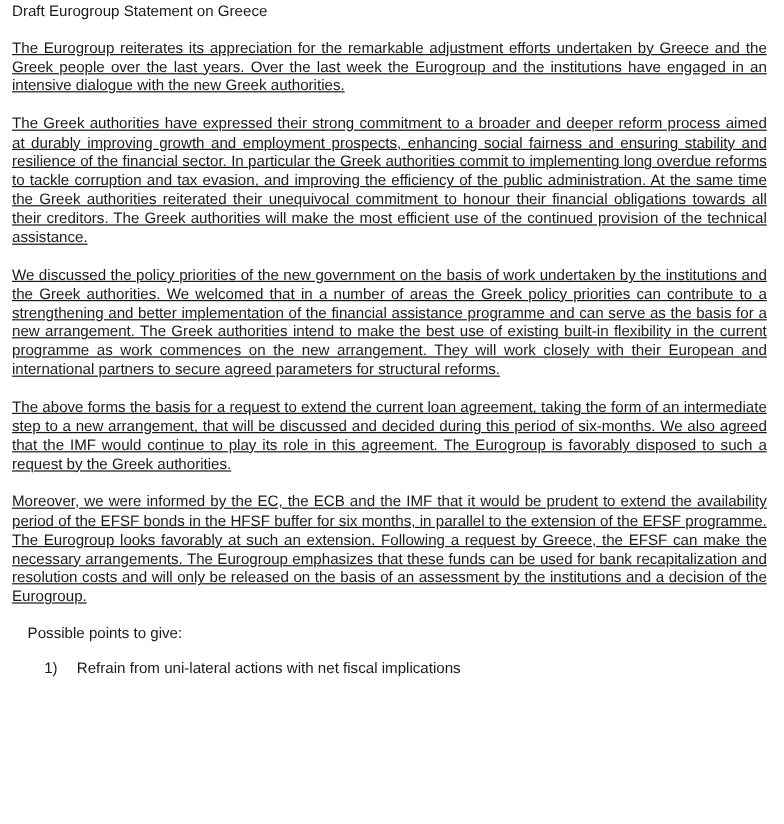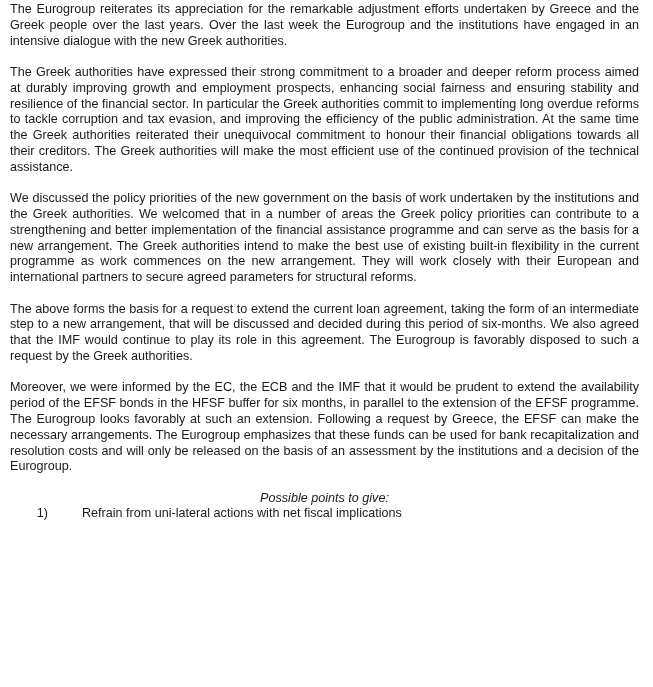--- a/index.html
+++ b/index.html
@@ -5,31 +5,32 @@
   html, body { margin: 0; padding: 0; background: #ffffff; }
   body {
     width: 653px; height: 687px; overflow: hidden;
     font-family: "Liberation Sans", sans-serif;
     color: #1a1a1a;
     font-size: 12.6px;
     line-height: 15.8px;
   }
   .page { position: relative; padding: 2px 14px 0 10px; }
   .title { margin: 0 0 15px 0; text-align: left; }
-  .para { margin: 0 0 15.6px 0; text-align: justify; }
-  .points-heading { margin: 0; text-align: center; font-style: italic; }
+  .para { margin: 0 0 15.6px 0; text-align: justify; text-decoration: underline; }
+  .points-heading { margin: 13px; text-align: left; }
   .points-list { list-style: none; margin: 0; padding: 0; }
   .point { display: flex; }
   .point-num { width: 38px; text-align: right; padding-right: 16px; box-sizing: border-box; width: 54px; }
-  .point-text { flex: 1; margin-left: 18px; }
+  .point-text { flex: 1; }
 </style>
 </head>
 <body>
 
 <div class="page">
+  <p class="title">Draft Eurogroup Statement on Greece</p>
 
   <p class="para">The Eurogroup reiterates its appreciation for the remarkable adjustment efforts undertaken by Greece and the Greek people over the last years. Over the last week the Eurogroup and the institutions have engaged in an intensive dialogue with the new Greek authorities.</p>
   <p class="para">The Greek authorities have expressed their strong commitment to a broader and deeper reform process aimed at durably improving growth and employment prospects, enhancing social fairness and ensuring stability and resilience of the financial sector.  In particular the Greek authorities commit to implementing long overdue reforms to tackle corruption and tax evasion, and improving the efficiency of the public administration.  At the same time the Greek authorities reiterated their unequivocal commitment to honour their financial obligations towards all their creditors. The Greek authorities will make the most efficient use of the continued provision of the technical assistance.</p>
   <p class="para">We discussed the policy priorities of the new government on the basis of work undertaken by the institutions and the Greek authorities.  We welcomed that in a number of areas the Greek policy priorities can contribute to a strengthening and better implementation of the financial assistance programme and can serve as the basis for a new arrangement.  The Greek authorities intend to make the best use of existing built-in flexibility in the current programme as work commences on the new arrangement. They will work closely with their European and international partners to secure agreed parameters for structural reforms.</p>
   <p class="para">The above forms the basis for a request to extend the current loan agreement, taking the form of an intermediate step to a new arrangement, that will be discussed and decided during this period of six-months. We also agreed that the IMF would continue to play its role in this agreement. The Eurogroup is favorably disposed to such a request by the Greek authorities.</p>
   <p class="para">Moreover, we were informed by the EC, the ECB and the IMF that it would be prudent to extend the availability period of the EFSF bonds in the HFSF buffer for six months, in parallel to the extension of the EFSF programme.  The Eurogroup looks favorably at such an extension.  Following a request by Greece, the EFSF can make the necessary arrangements.  The Eurogroup emphasizes that these funds can be used for bank recapitalization and resolution costs and will only be released on the basis of an assessment by the institutions and a decision of the Eurogroup.</p>
 
   <p class="points-heading">Possible points to give:</p>
   <ul class="points-list">
     <li class="point">

